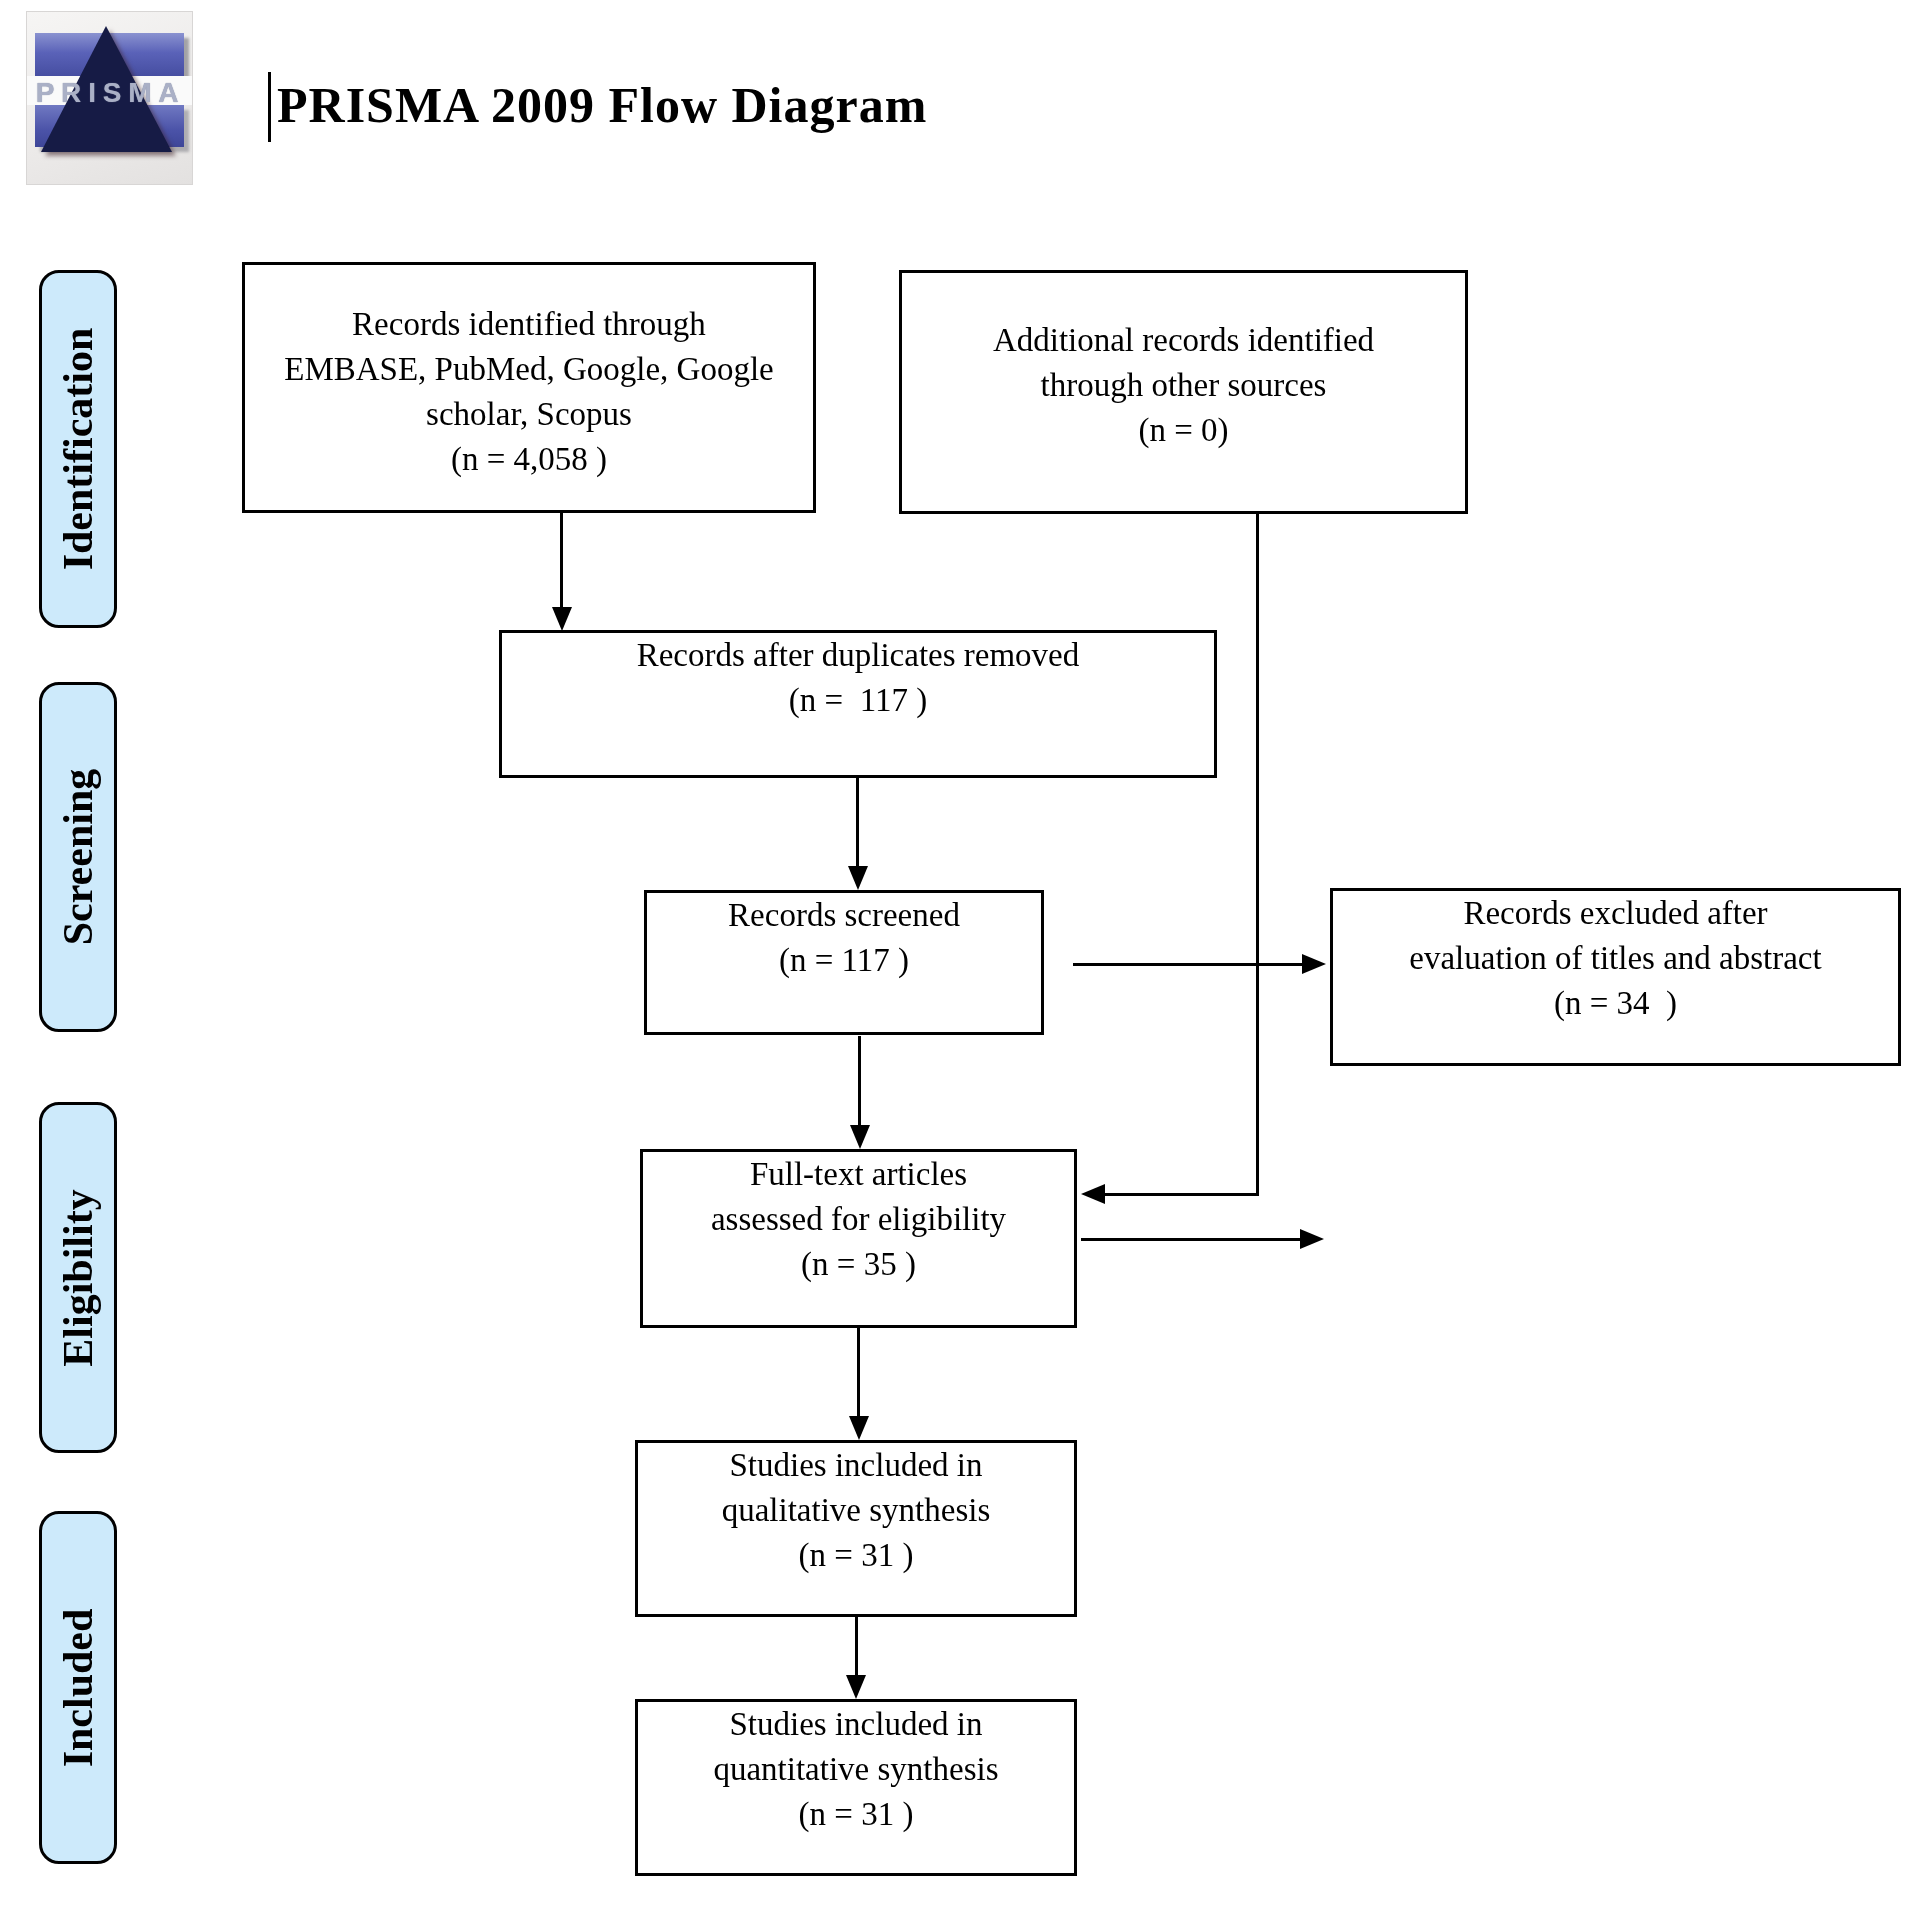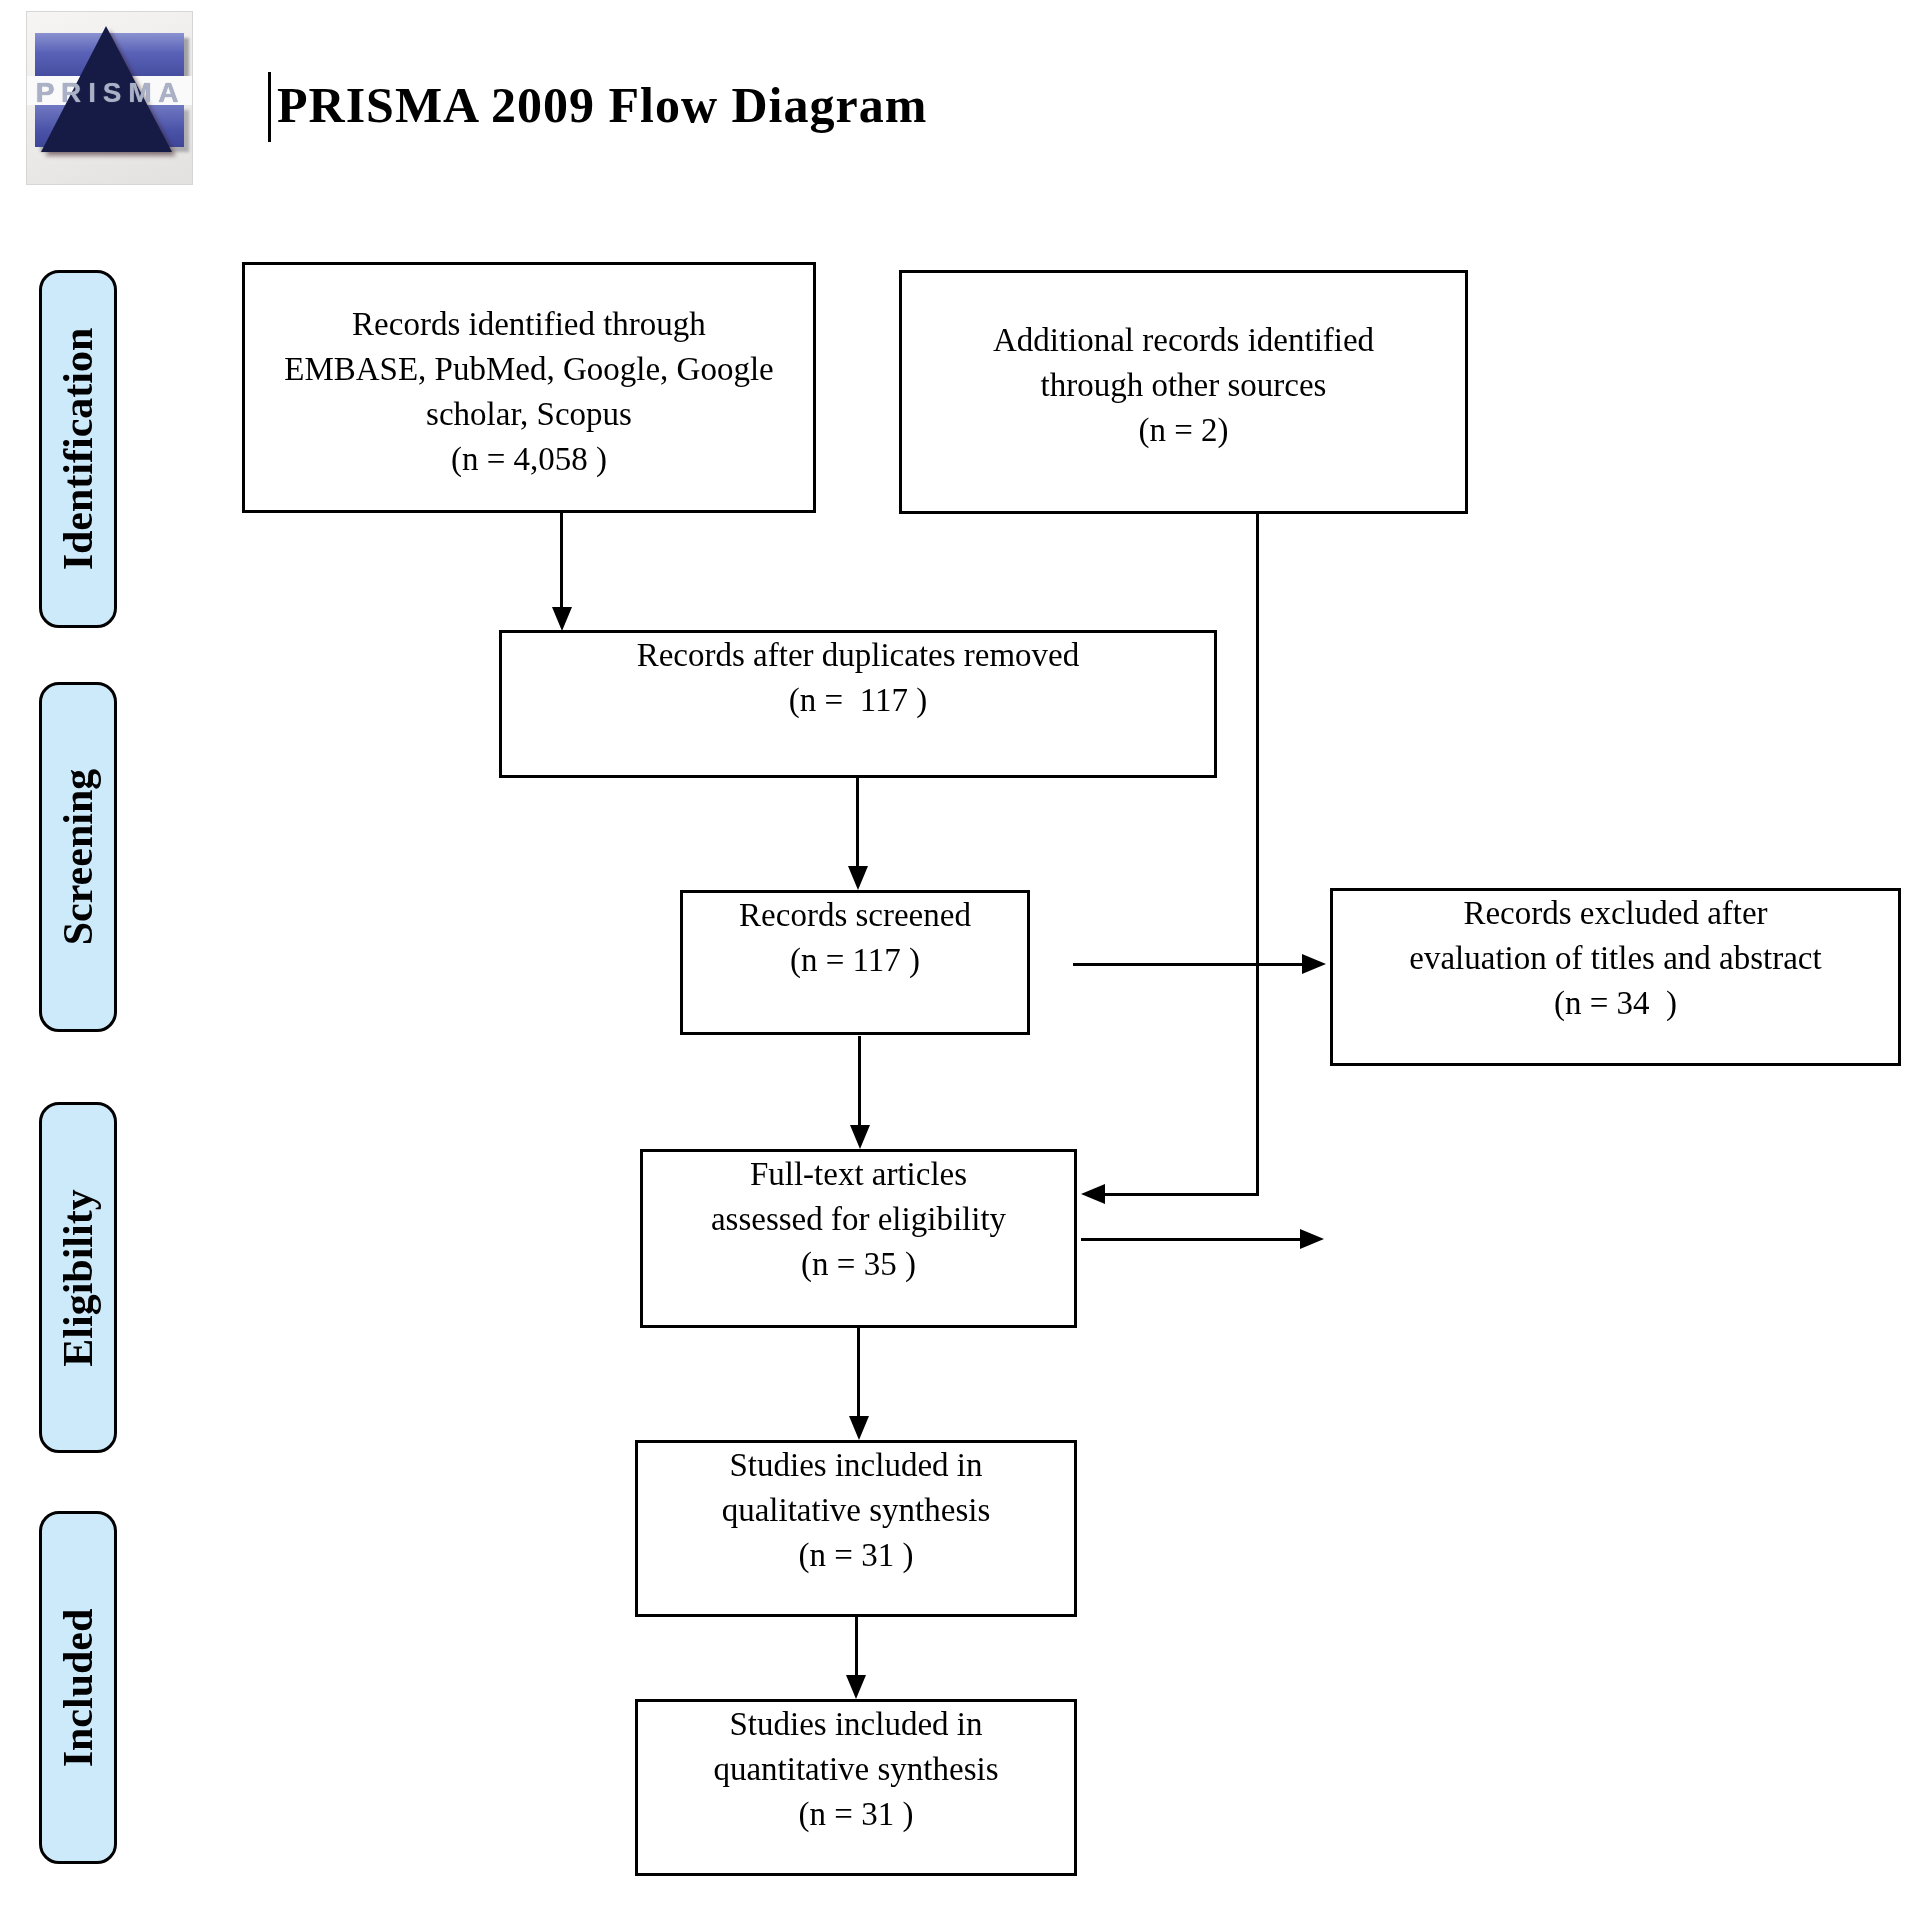--- a/index.html
+++ b/index.html
@@ -40,21 +40,21 @@
   #stage-eligibility{top:1102px;height:351px;}
   #stage-included{top:1511px;height:353px;}
 
   
   .fbox{position:absolute;background:#fff;border:3.6px solid #000;
         display:flex;justify-content:center;align-items:flex-start;}
   .fbox .box-text{white-space:pre;font-size:33px;line-height:45px;text-align:center;}
   #box-records-identified{left:242px;top:262px;width:574px;height:251px;align-items:flex-start;padding-top:37px;}
   #box-additional-records{left:899px;top:270px;width:569px;height:244px;align-items:flex-start;padding-top:45px;}
   #box-duplicates-removed{left:499px;top:630px;width:718px;height:148px;}
-  #box-records-screened{left:680px;top:890px;width:350px;height:145px;}
+  #box-records-screened{left:644px;top:890px;width:400px;height:145px;}
   #box-records-excluded{left:1330px;top:888px;width:571px;height:178px;}
   #box-fulltext-assessed{left:640px;top:1149px;width:437px;height:179px;}
   #box-fulltext-excluded{left:1327px;top:1110px;width:552px;height:252px;
         justify-content:flex-start;align-items:flex-start;padding:27px 15.6px 0 25px;}
   #box-fulltext-excluded .box-text{text-align:left;line-height:56px;font-size:32px;}
   #box-qualitative{left:635px;top:1440px;width:442px;height:177px;}
   #box-quantitative{left:635px;top:1699px;width:442px;height:177px;}
 
   
   .line{position:absolute;background:#000;}
@@ -98,21 +98,21 @@
 
   <div class="fbox" id="box-records-identified">
     <div class="box-text">Records identified through
 EMBASE, PubMed, Google, Google
 scholar, Scopus
 (n = 4,058 )</div>
   </div>
   <div class="fbox" id="box-additional-records">
     <div class="box-text">Additional records identified
 through other sources
-(n = 2)</div>
+(n = 0)</div>
   </div>
   <div class="fbox" id="box-duplicates-removed">
     <div class="box-text">Records after duplicates removed
 (n =  117 )</div>
   </div>
   <div class="fbox" id="box-records-screened">
     <div class="box-text">Records screened
 (n = 117 )</div>
   </div>
   <div class="fbox" id="box-records-excluded">

